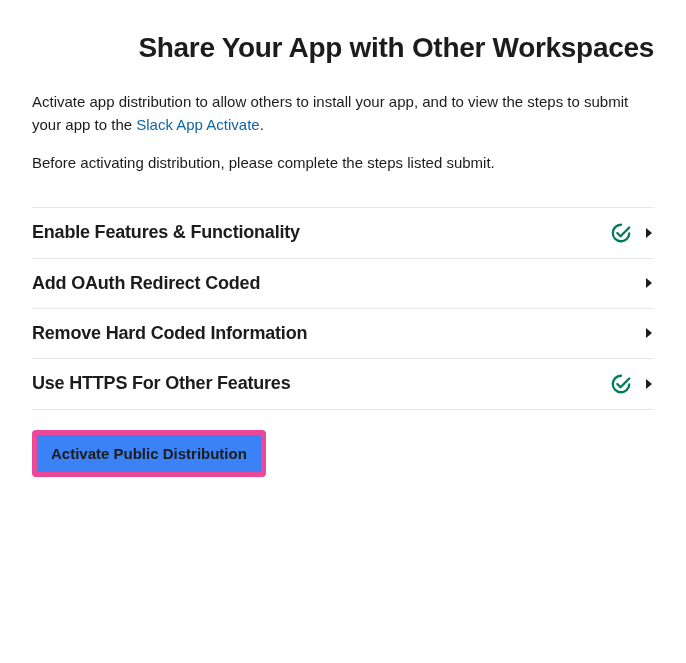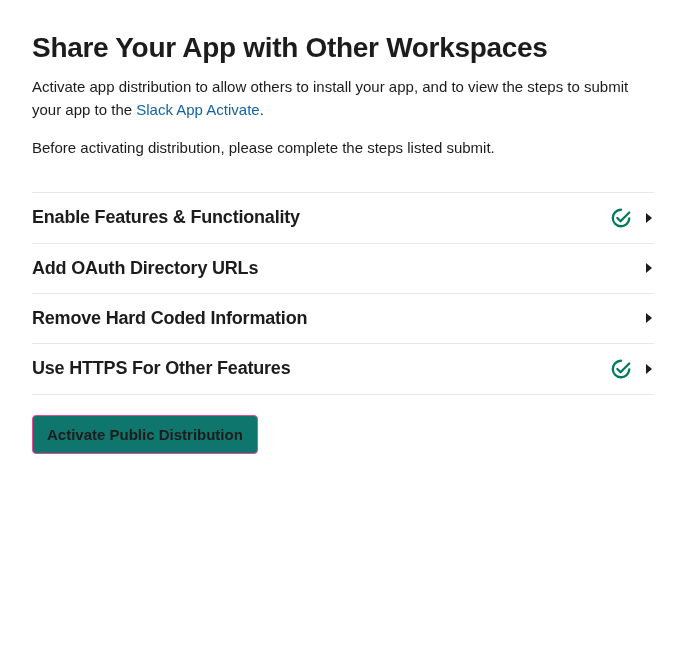--- a/index.html
+++ b/index.html
@@ -12,21 +12,22 @@
       color: #1d1c1d;
       background: #ffffff;
       width: 686px;
       height: 663px;
       padding: 32px;
     }
     .page-title {
       font-size: 28px;
       font-weight: 800;
       letter-spacing: -0.3px;
-      margin-bottom: 12px;
+      margin-bottom: 27px;
+      text-align: right;
     }
     .intro-text {
       font-size: 15px;
       line-height: 1.5;
       color: #1d1c1d;
       margin-bottom: 16px;
     }
     .intro-text a {
       color: #1264a3;
       text-decoration: none;
@@ -67,23 +68,23 @@
     }
     .caret-icon {
       display: inline-flex;
       align-items: center;
       justify-content: center;
       width: 10px;
       height: 10px;
     }
     .activate-button {
       margin-top: 20px;
-      background: #0f766e;
+      background: #3b82f6;
       color: #1d1c1d;
-      border: 1px solid #ec4899;
+      border: 5px solid #ec4899;
       border-radius: 4px;
       font-size: 15px;
       font-weight: 700;
       padding: 10px 14px;
       cursor: pointer;
       font-family: inherit;
     }
   </style>
 </head>
 <body>
@@ -111,21 +112,21 @@
       </span>
       <span class="caret-icon">
         <svg width="8" height="10" viewBox="0 0 8 10">
           <polygon points="1,0 7,5 1,10" fill="#1d1c1d"></polygon>
         </svg>
       </span>
     </div>
   </div>
 
   <div class="step-row">
-    <div class="step-title">Add OAuth Directory URLs</div>
+    <div class="step-title">Add OAuth Redirect Coded</div>
     <div class="step-right">
       <span class="caret-icon">
         <svg width="8" height="10" viewBox="0 0 8 10">
           <polygon points="1,0 7,5 1,10" fill="#1d1c1d"></polygon>
         </svg>
       </span>
     </div>
   </div>
 
   <div class="step-row">

